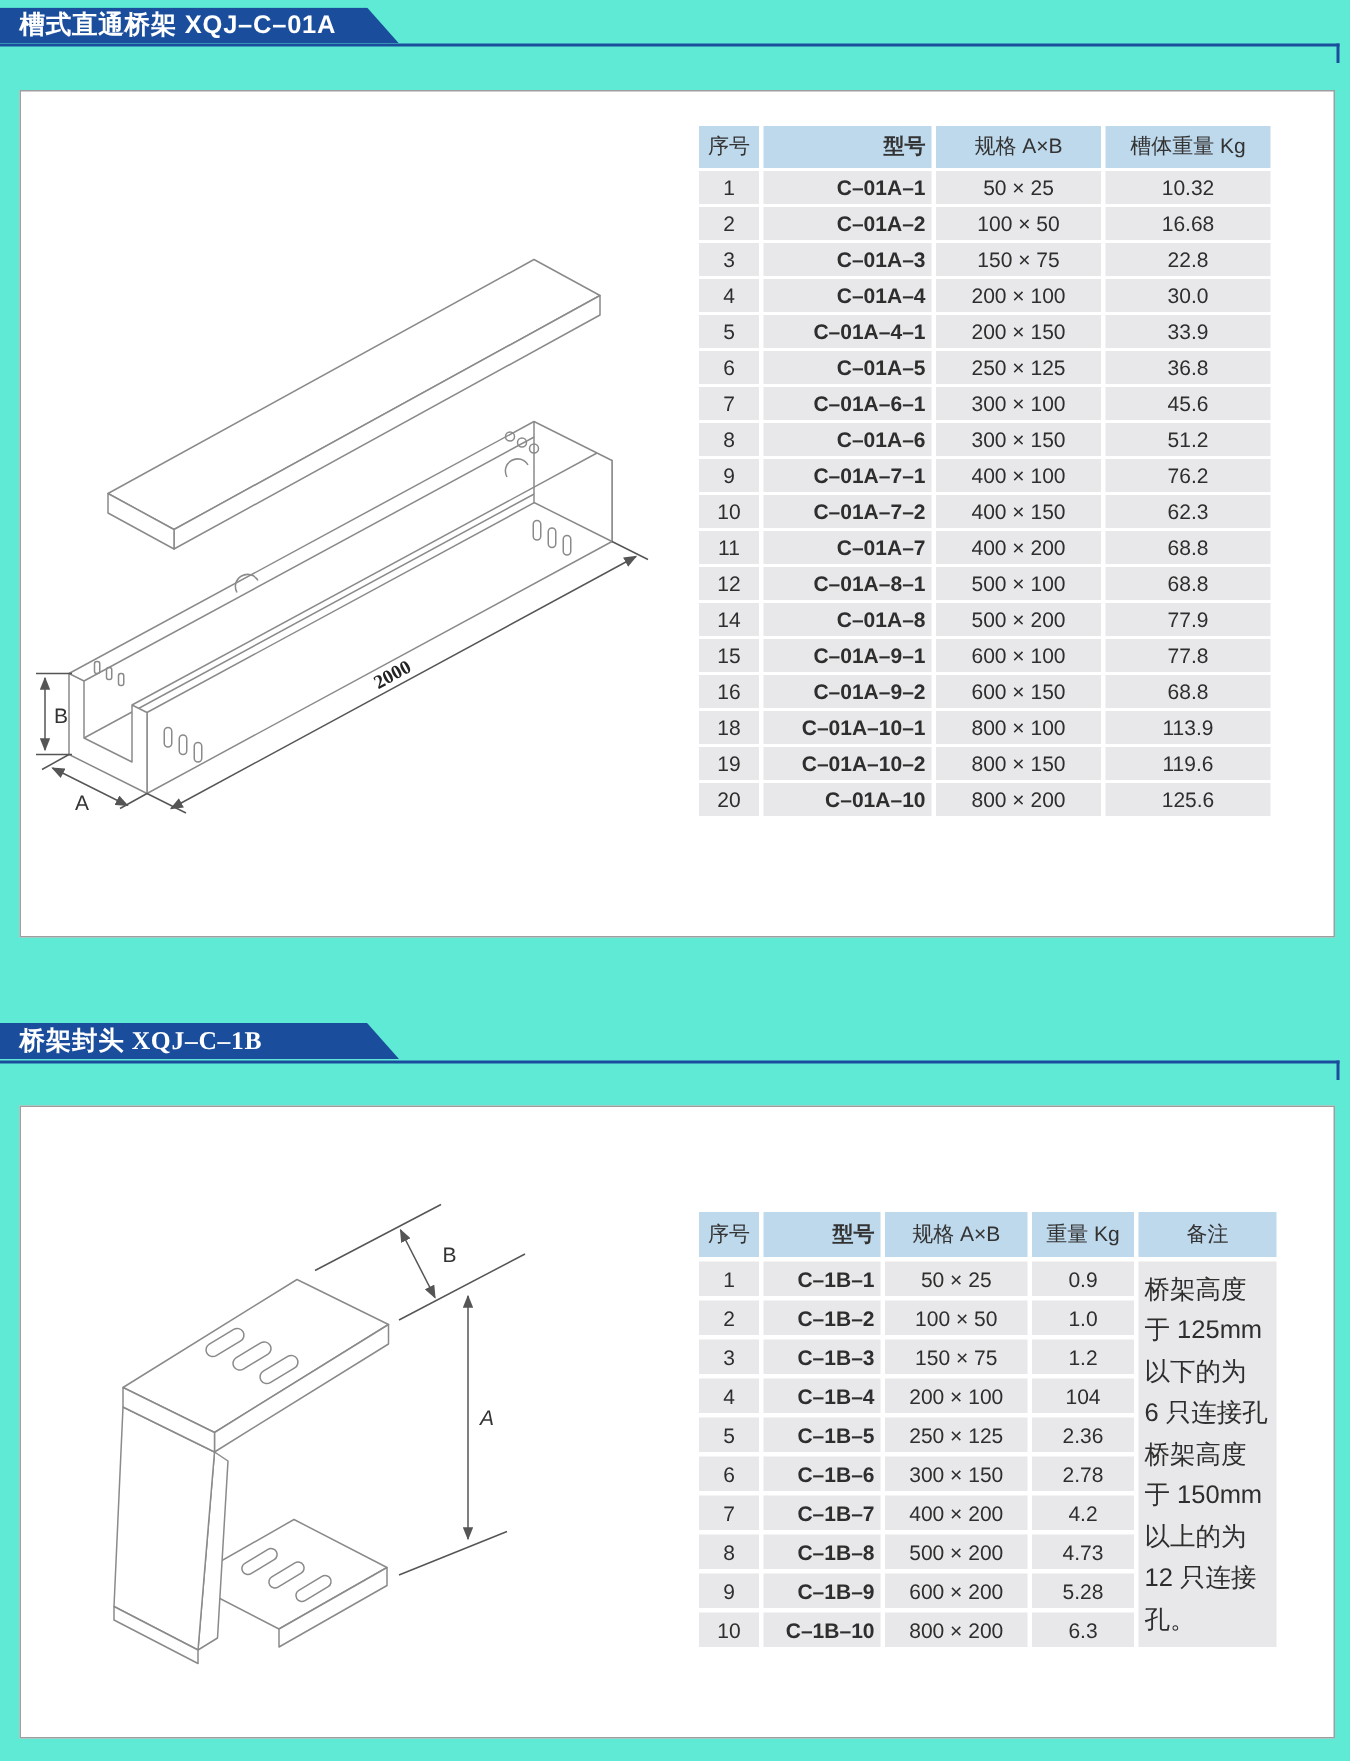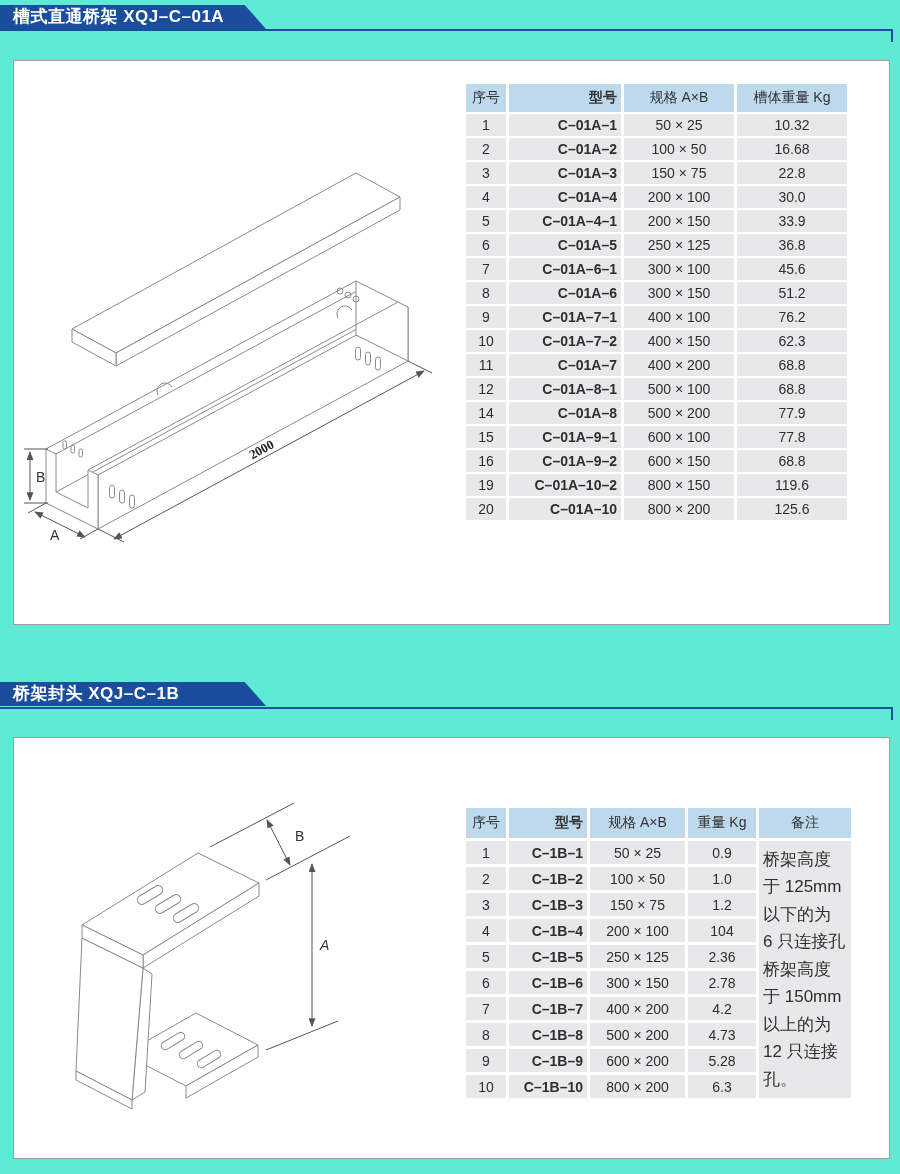--- a/index.html
+++ b/index.html
@@ -218,35 +218,41 @@
           <td>600 × 100</td>
           <td>77.8</td>
         </tr>
         <tr>
           <td>16</td>
           <td class="al-l">C–01A–9–2</td>
           <td>600 × 150</td>
           <td>68.8</td>
         </tr>
         <tr>
+          <td>18</td>
+          <td class="al-l">C–01A–10–1</td>
+          <td>800 × 100</td>
+          <td>113.9</td>
+        </tr>
+        <tr>
           <td>19</td>
           <td class="al-l">C–01A–10–2</td>
           <td>800 × 150</td>
           <td>119.6</td>
         </tr>
         <tr>
           <td>20</td>
           <td class="al-l">C–01A–10</td>
           <td>800 × 200</td>
           <td>125.6</td>
         </tr>
       </tbody>
   </table>
 
-  <div class="banner" style="top:682px;">
+  <div class="banner" style="top:682px;font-family:Liberation Serif, serif;">
     <span class="banner-title">桥架封头 XQJ–C–1B</span>
   </div>
   <div class="banner-line" style="top:707px;"></div>
   <div class="banner-tick" style="top:707px;"></div>
 
   <div class="content-box" id="box2"></div>
 
   <svg id="svg2" class="drawing-svg" width="450" height="420" viewBox="0 0 450 420">
     <g class="draw">
 

